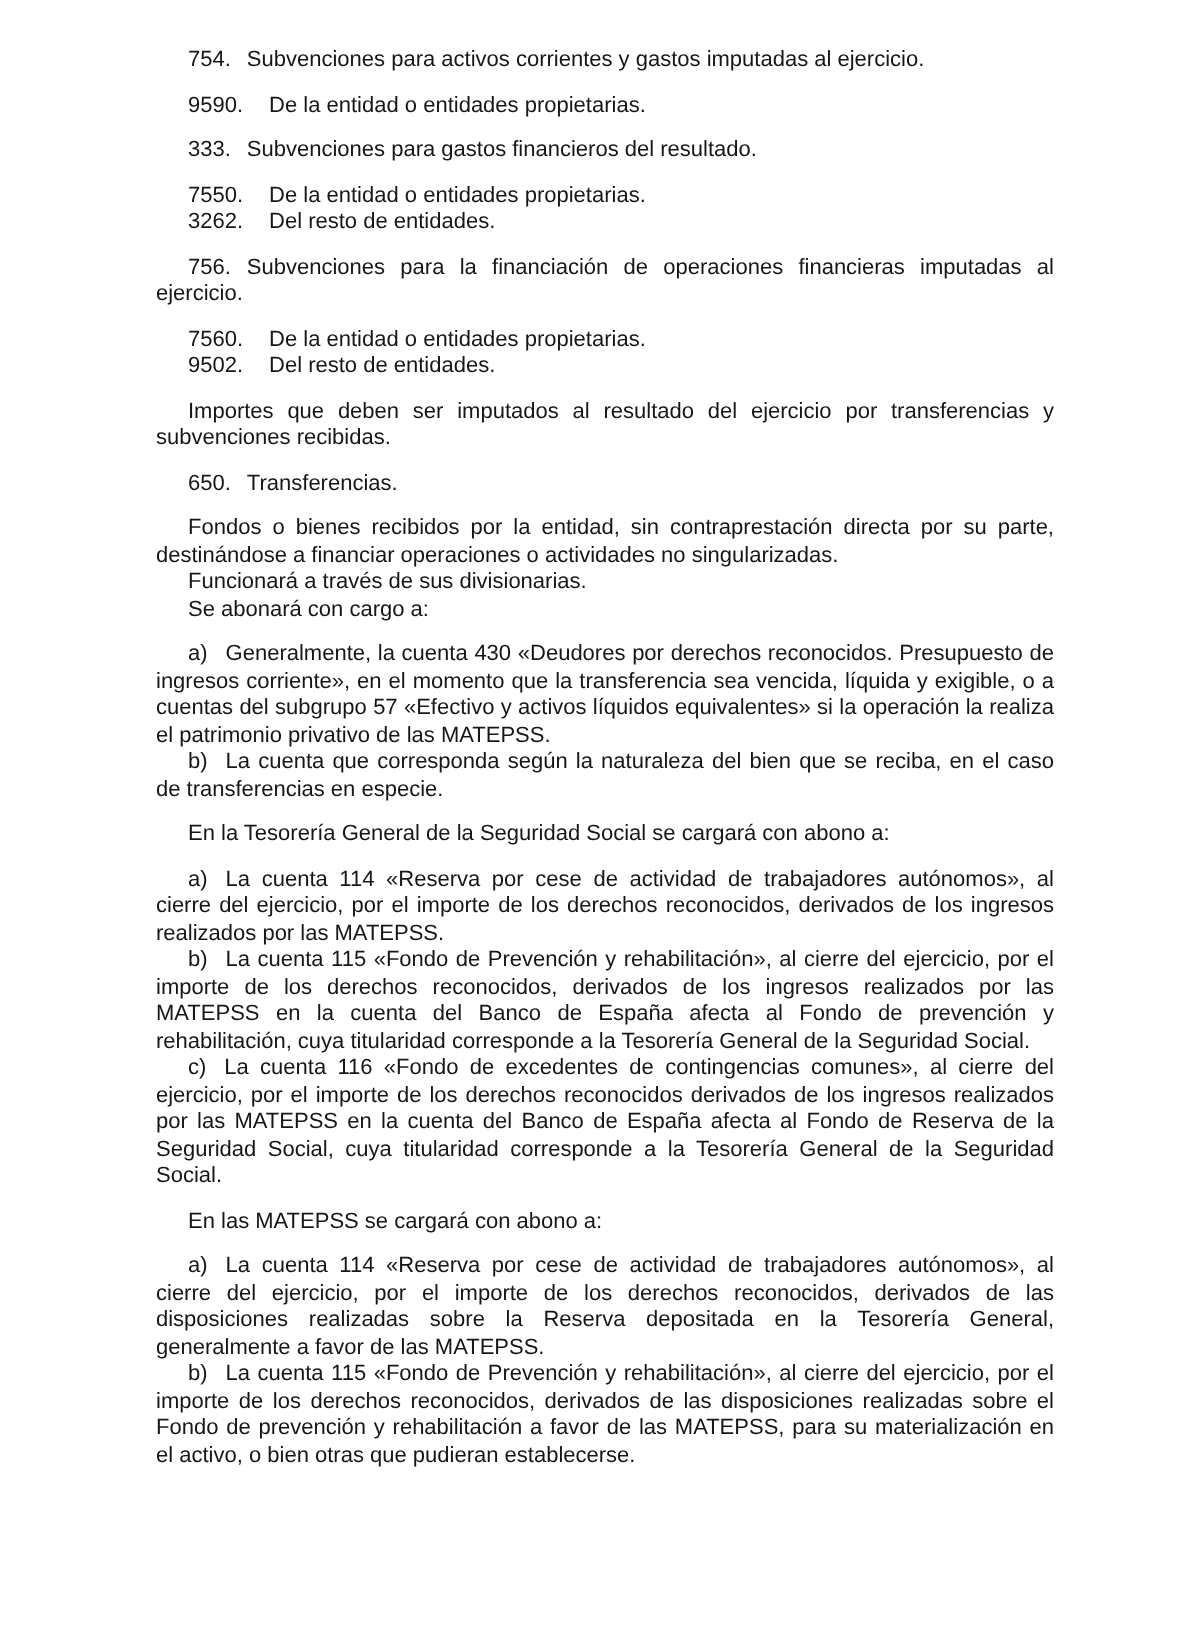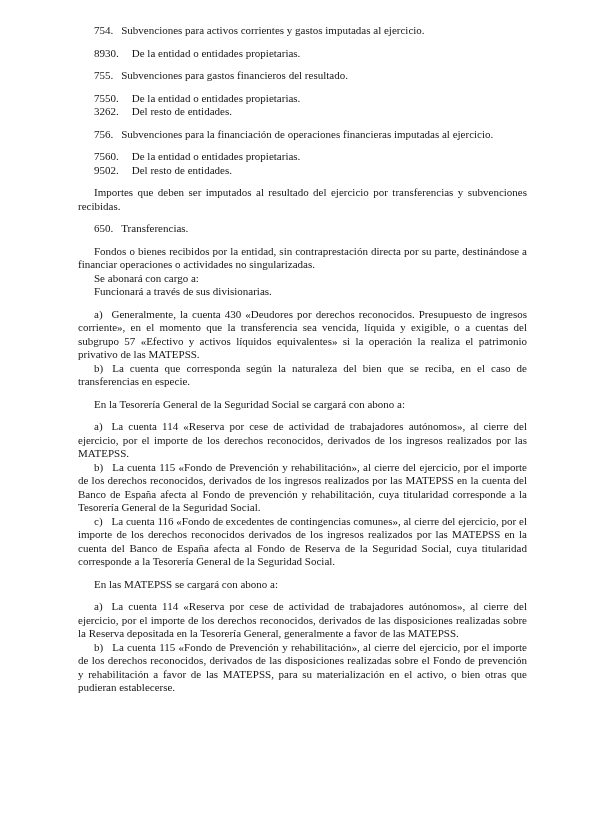--- a/index.html
+++ b/index.html
@@ -8,58 +8,58 @@
     background: #ffffff;
   }
   .page {
     position: relative;
     width: 600px;
     height: 815px;
     box-sizing: border-box;
     background: #ffffff;
     padding: 24px 73px 0 78px;
     overflow: hidden;
-    font-family: Liberation Serif, serif;
+    font-family: Liberation Sans, sans-serif;
     font-size: 11px;
     line-height: 13.5px;
     color: #161616;
   }
   .page p {
     margin: 0;
     text-indent: 16px;
     text-align: justify;
   }
   .sep { margin-top: 9px !important; }
   .n3 { margin-right: 8px; }   
   .n4 { margin-right: 13px; }  
   .lt { margin-right: 9px; }   
 </style>
 </head>
 <body>
 
 <div class="page">
 
   <p><span class="n3">754.</span><span>Subvenciones para activos corrientes y gastos imputadas al ejercicio.</span></p>
-  <p class="sep"><span class="n4">8930.</span><span>De la entidad o entidades propietarias.</span></p>
+  <p class="sep"><span class="n4">9590.</span><span>De la entidad o entidades propietarias.</span></p>
 
-  <p class="sep"><span class="n3">755.</span><span>Subvenciones para gastos financieros del resultado.</span></p>
+  <p class="sep"><span class="n3">333.</span><span>Subvenciones para gastos financieros del resultado.</span></p>
   <p class="sep"><span class="n4">7550.</span><span>De la entidad o entidades propietarias.</span></p>
   <p><span class="n4">3262.</span><span>Del resto de entidades.</span></p>
 
   <p class="sep"><span class="n3">756.</span><span>Subvenciones para la financiación de operaciones financieras imputadas al ejercicio.</span></p>
   <p class="sep"><span class="n4">7560.</span><span>De la entidad o entidades propietarias.</span></p>
   <p><span class="n4">9502.</span><span>Del resto de entidades.</span></p>
 
   <p class="sep">Importes que deben ser imputados al resultado del ejercicio por transferencias y subvenciones recibidas.</p>
 
   <p class="sep"><span class="n3">650.</span><span>Transferencias.</span></p>
 
   <p class="sep">Fondos o bienes recibidos por la entidad, sin contraprestación directa por su parte, destinándose a financiar operaciones o actividades no singularizadas.</p>
+  <p>Funcionará a través de sus divisionarias.</p>
   <p>Se abonará con cargo a:</p>
-  <p>Funcionará a través de sus divisionarias.</p>
 
   <p class="sep"><span class="lt">a)</span><span>Generalmente, la cuenta 430 «Deudores por derechos reconocidos. Presupuesto de ingresos corriente», en el momento que la transferencia sea vencida, líquida y exigible, o a cuentas del subgrupo 57 «Efectivo y activos líquidos equivalentes» si la operación la realiza el patrimonio privativo de las MATEPSS.</span></p>
   <p><span class="lt">b)</span><span>La cuenta que corresponda según la naturaleza del bien que se reciba, en el caso de transferencias en especie.</span></p>
 
   <p class="sep">En la Tesorería General de la Seguridad Social se cargará con abono a:</p>
   <p class="sep"><span class="lt">a)</span><span>La cuenta 114 «Reserva por cese de actividad de trabajadores autónomos», al cierre del ejercicio, por el importe de los derechos reconocidos, derivados de los ingresos realizados por las MATEPSS.</span></p>
   <p><span class="lt">b)</span><span>La cuenta 115 «Fondo de Prevención y rehabilitación», al cierre del ejercicio, por el importe de los derechos reconocidos, derivados de los ingresos realizados por las MATEPSS en la cuenta del Banco de España afecta al Fondo de prevención y rehabilitación, cuya titularidad corresponde a la Tesorería General de la Seguridad Social.</span></p>
   <p><span class="lt">c)</span><span>La cuenta 116 «Fondo de excedentes de contingencias comunes», al cierre del ejercicio, por el importe de los derechos reconocidos derivados de los ingresos realizados por las MATEPSS en la cuenta del Banco de España afecta al Fondo de Reserva de la Seguridad Social, cuya titularidad corresponde a la Tesorería General de la Seguridad Social.</span></p>
 
   <p class="sep">En las MATEPSS se cargará con abono a:</p>

